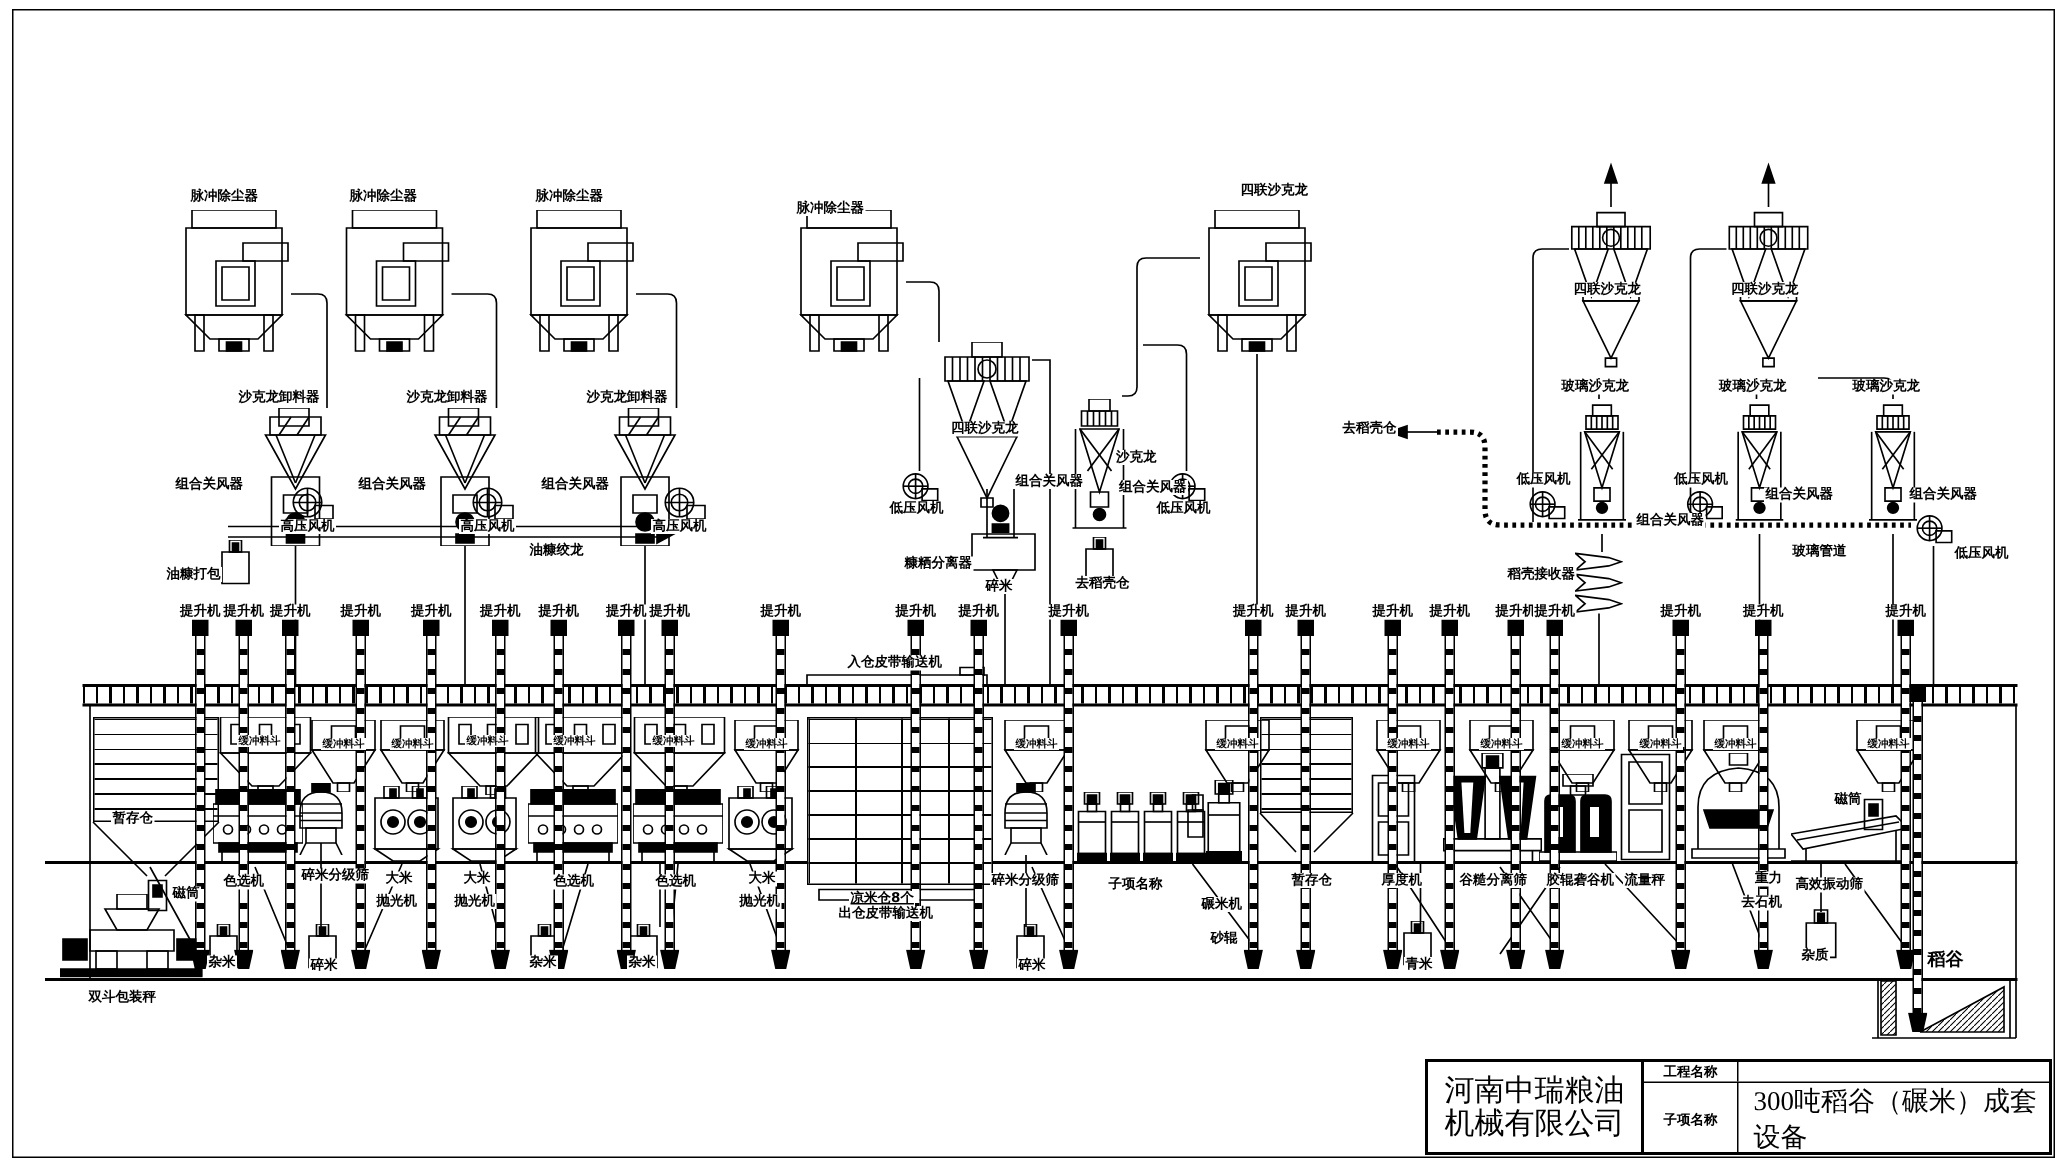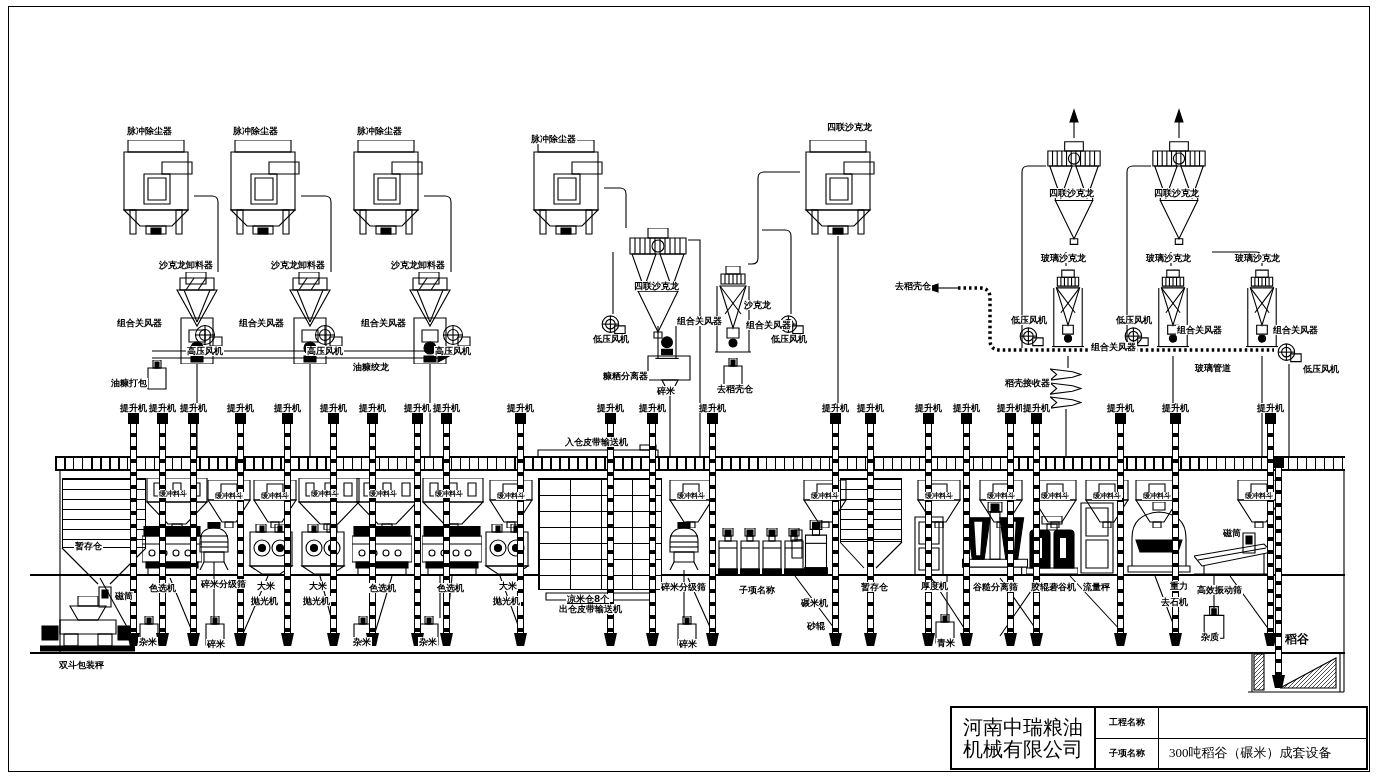--- a/index.html
+++ b/index.html
@@ -29,21 +29,21 @@
   #tb{position:absolute;left:950px;top:706px;width:418px;height:64px;border:2px solid #000;
       box-sizing:border-box;display:flex;background:#fff;z-index:6;}
   #tb .co{width:142px;border-right:2px solid #000;display:flex;align-items:center;justify-content:center;
       text-align:center;font-family:"Liberation Serif","DejaVu Serif",serif;font-size:20px;line-height:1.1;}
   #tb .rt{flex:1;display:flex;flex-direction:column;}
   #tb .row{display:flex;flex:1;}
   #tb .row.r1{border-bottom:1.5px solid #000;}
   #tb .cl{width:62px;border-right:1.5px solid #000;display:flex;align-items:center;justify-content:center;
       font-size:9px;font-weight:bold;}
   #tb .cv{flex:1;display:flex;align-items:center;padding-left:10px;
-      font-family:"Liberation Serif","DejaVu Serif",serif;font-size:13px;}
+      font-family:"Liberation Serif","DejaVu Serif",serif;font-size:18px;}
 </style>
 </head>
 <body>
 
 <div id="stage">
   <div id="frame"></div>
 
   <div id="gallery"></div>
   <div class="hl2" style="left:30px;top:574px;width:1315px;"></div>
   <div class="hl2" style="left:30px;top:652px;width:1315px;"></div>

